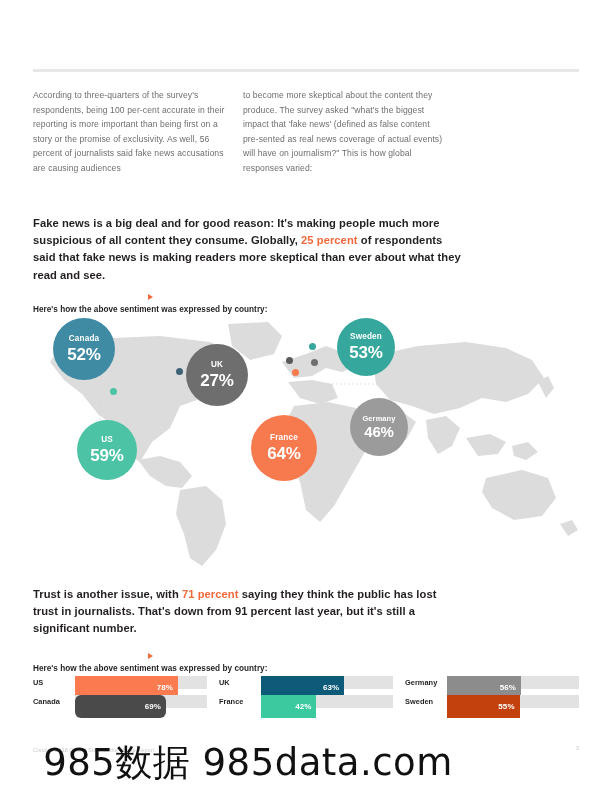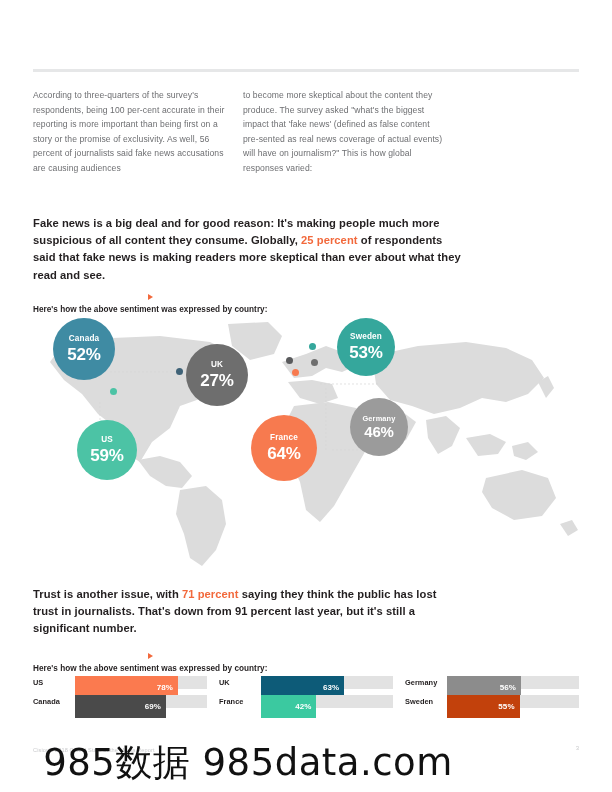--- a/index.html
+++ b/index.html
@@ -239,21 +239,21 @@
       <span class="blabel">US</span>
       <span class="btrack">
         <span class="bfill" style="width:78%; background:#fb7a4f;">
           <span>78%</span>
         </span>
       </span>
     </div>
     <div class="brow">
       <span class="blabel">Canada</span>
       <span class="btrack">
-        <span class="bfill" style="width:69%; background:#4a4a4a;">
+        <span class="bfill" style="width:69%; background:#4a4a4a;border-radius:6px;">
           <span>69%</span>
         </span>
       </span>
     </div>
   </div>
 
   <div class="bcol">
     <div class="brow">
       <span class="blabel">UK</span>
       <span class="btrack">

